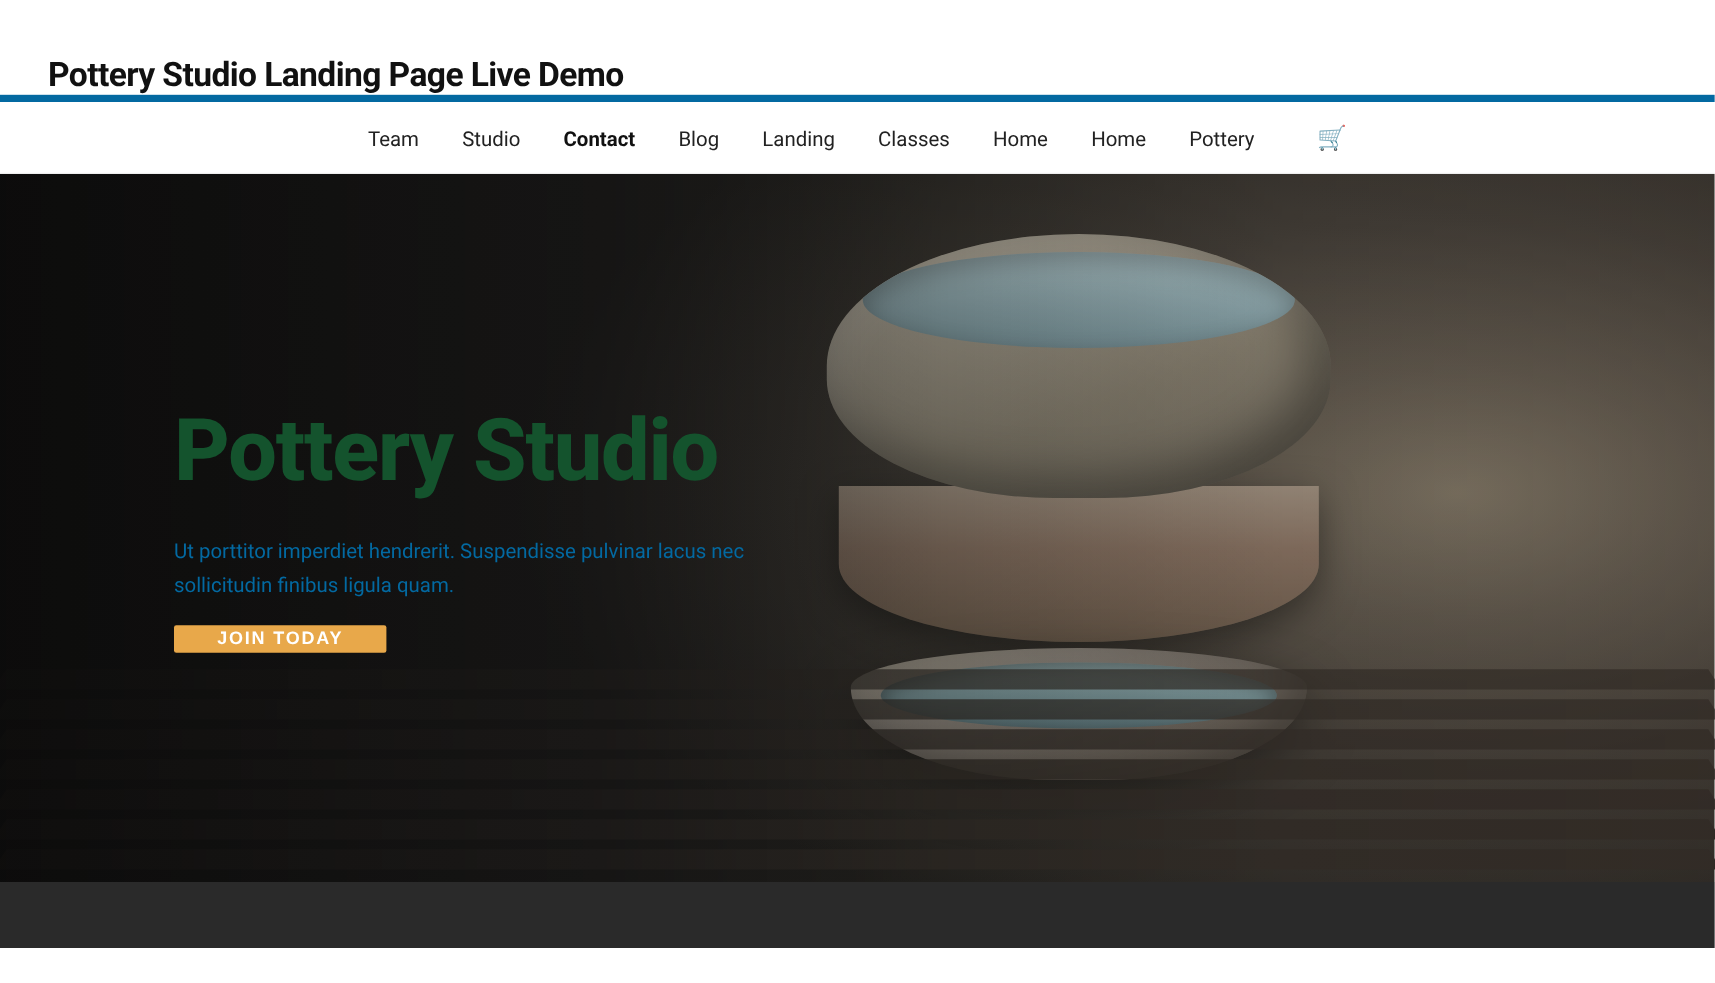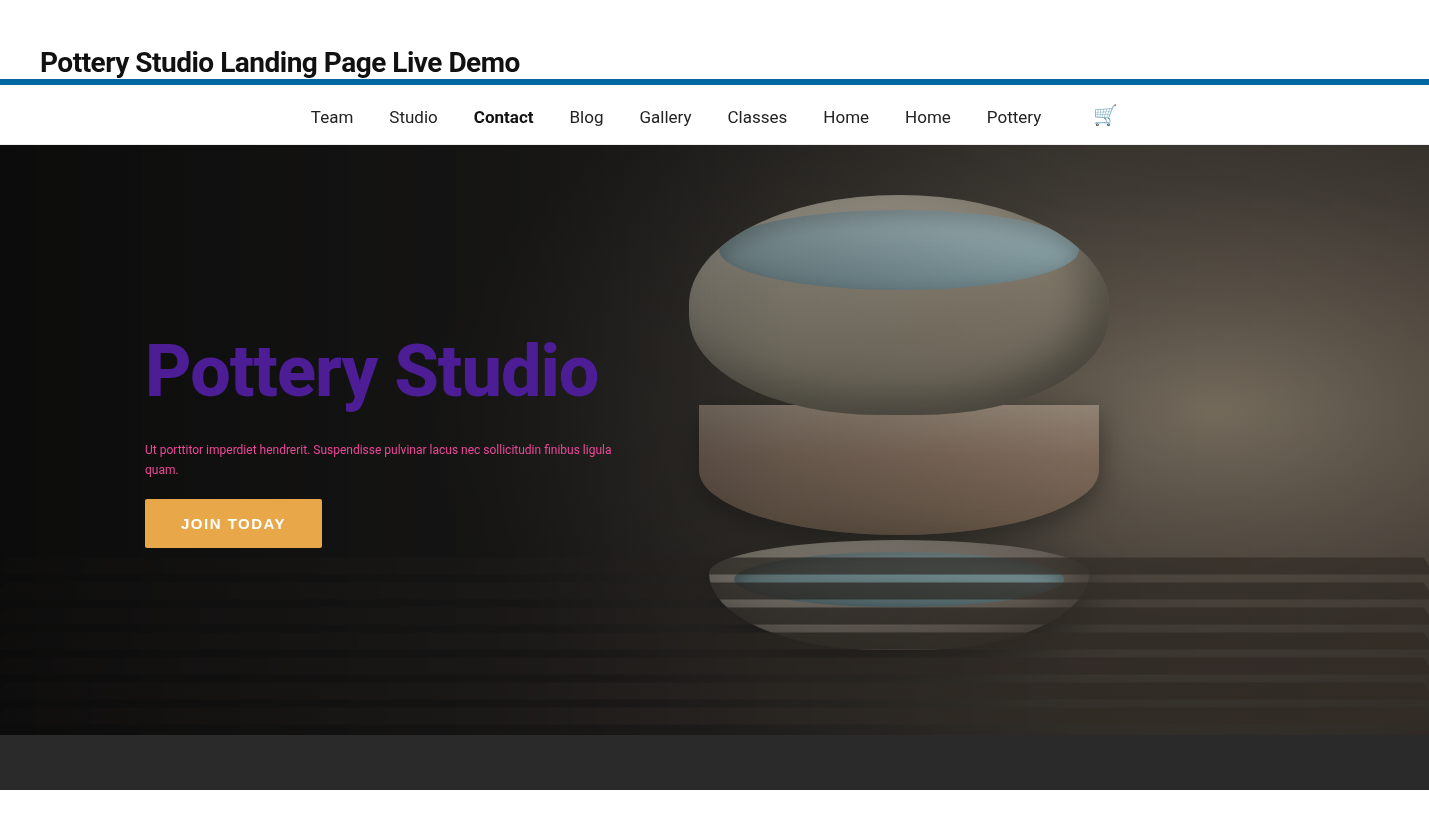--- a/index.html
+++ b/index.html
@@ -184,43 +184,43 @@
     .hero-content {
       position: relative;
       z-index: 2;
       padding-left: 145px;
       max-width: 700px;
     }
 
     .hero-title {
       font-size: 72px;
       font-weight: 800;
-      color: #4c1d95;
+      color: #14532d;
       line-height: 1.1;
       margin-bottom: 30px;
       letter-spacing: -1px;
     }
 
     .hero-description {
-      font-size: 12px;
-      color: #ec4899;
+      font-size: 17px;
+      color: #0369a1;
       line-height: 1.65;
       margin-bottom: 19px;
       max-width: 490px;
     }
 
     .join-button {
       display: inline-block;
       background: #e8a84a;
       color: #fff;
       font-size: 15px;
       font-weight: 700;
       letter-spacing: 1.5px;
       text-transform: uppercase;
-      padding: 16px 36px;
+      padding: 3px 36px;
       border: none;
       cursor: pointer;
       border-radius: 2px;
     }
 
     
     .footer-bar {
       background: #2a2a2a;
       height: 55px;
     }
@@ -240,21 +240,21 @@
     <li>
       <a href="#">Studio</a>
     </li>
     <li>
       <a href="#" class="active">Contact</a>
     </li>
     <li>
       <a href="#">Blog</a>
     </li>
     <li>
-      <a href="#">Gallery</a>
+      <a href="#">Landing</a>
     </li>
     <li>
       <a href="#">Classes</a>
     </li>
     <li>
       <a href="#">Home</a>
     </li>
     <li>
       <a href="#">Home</a>
     </li>

